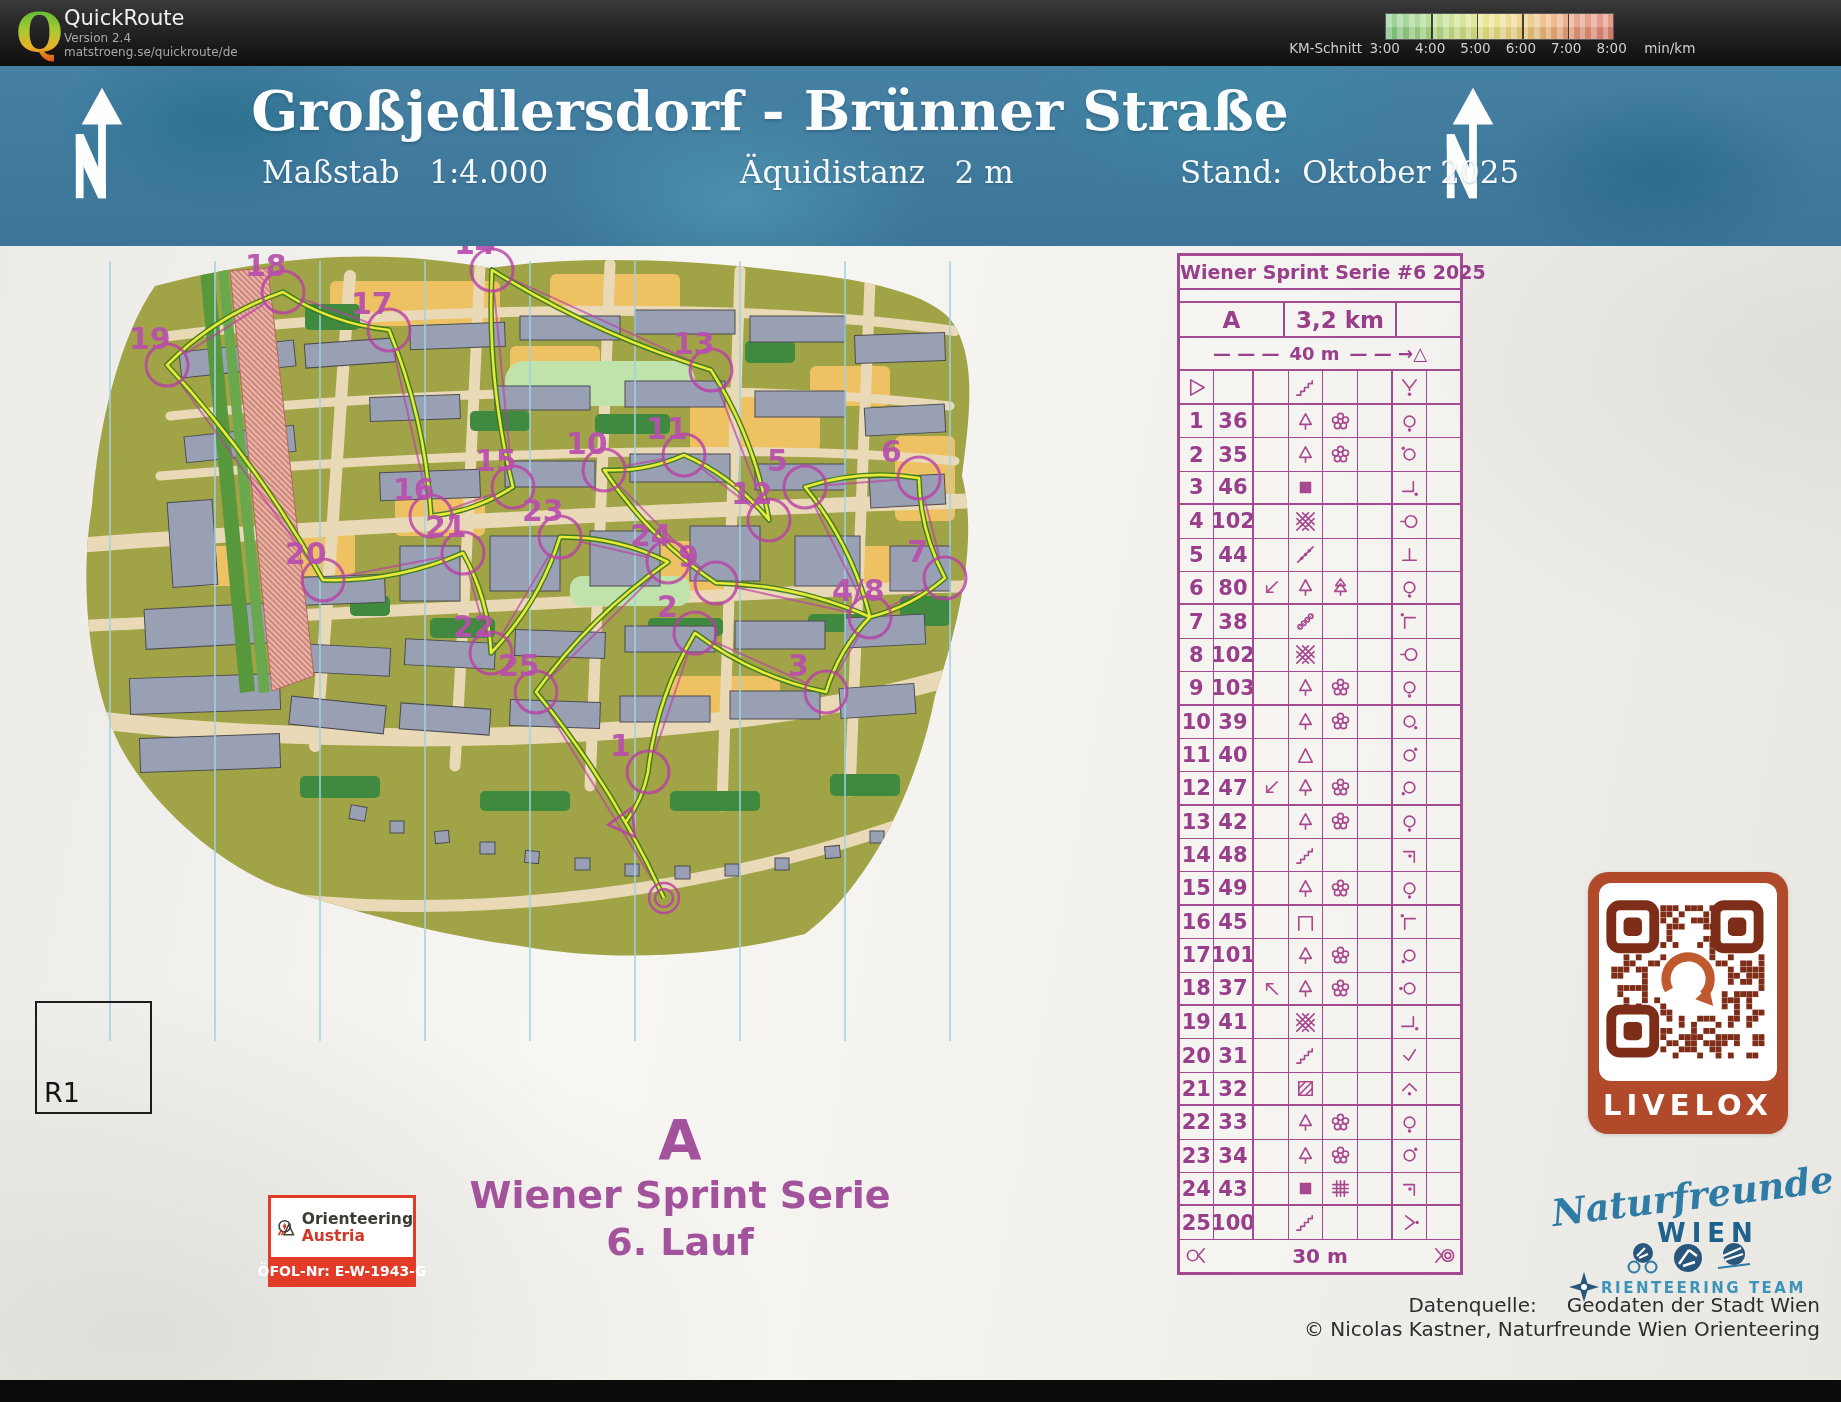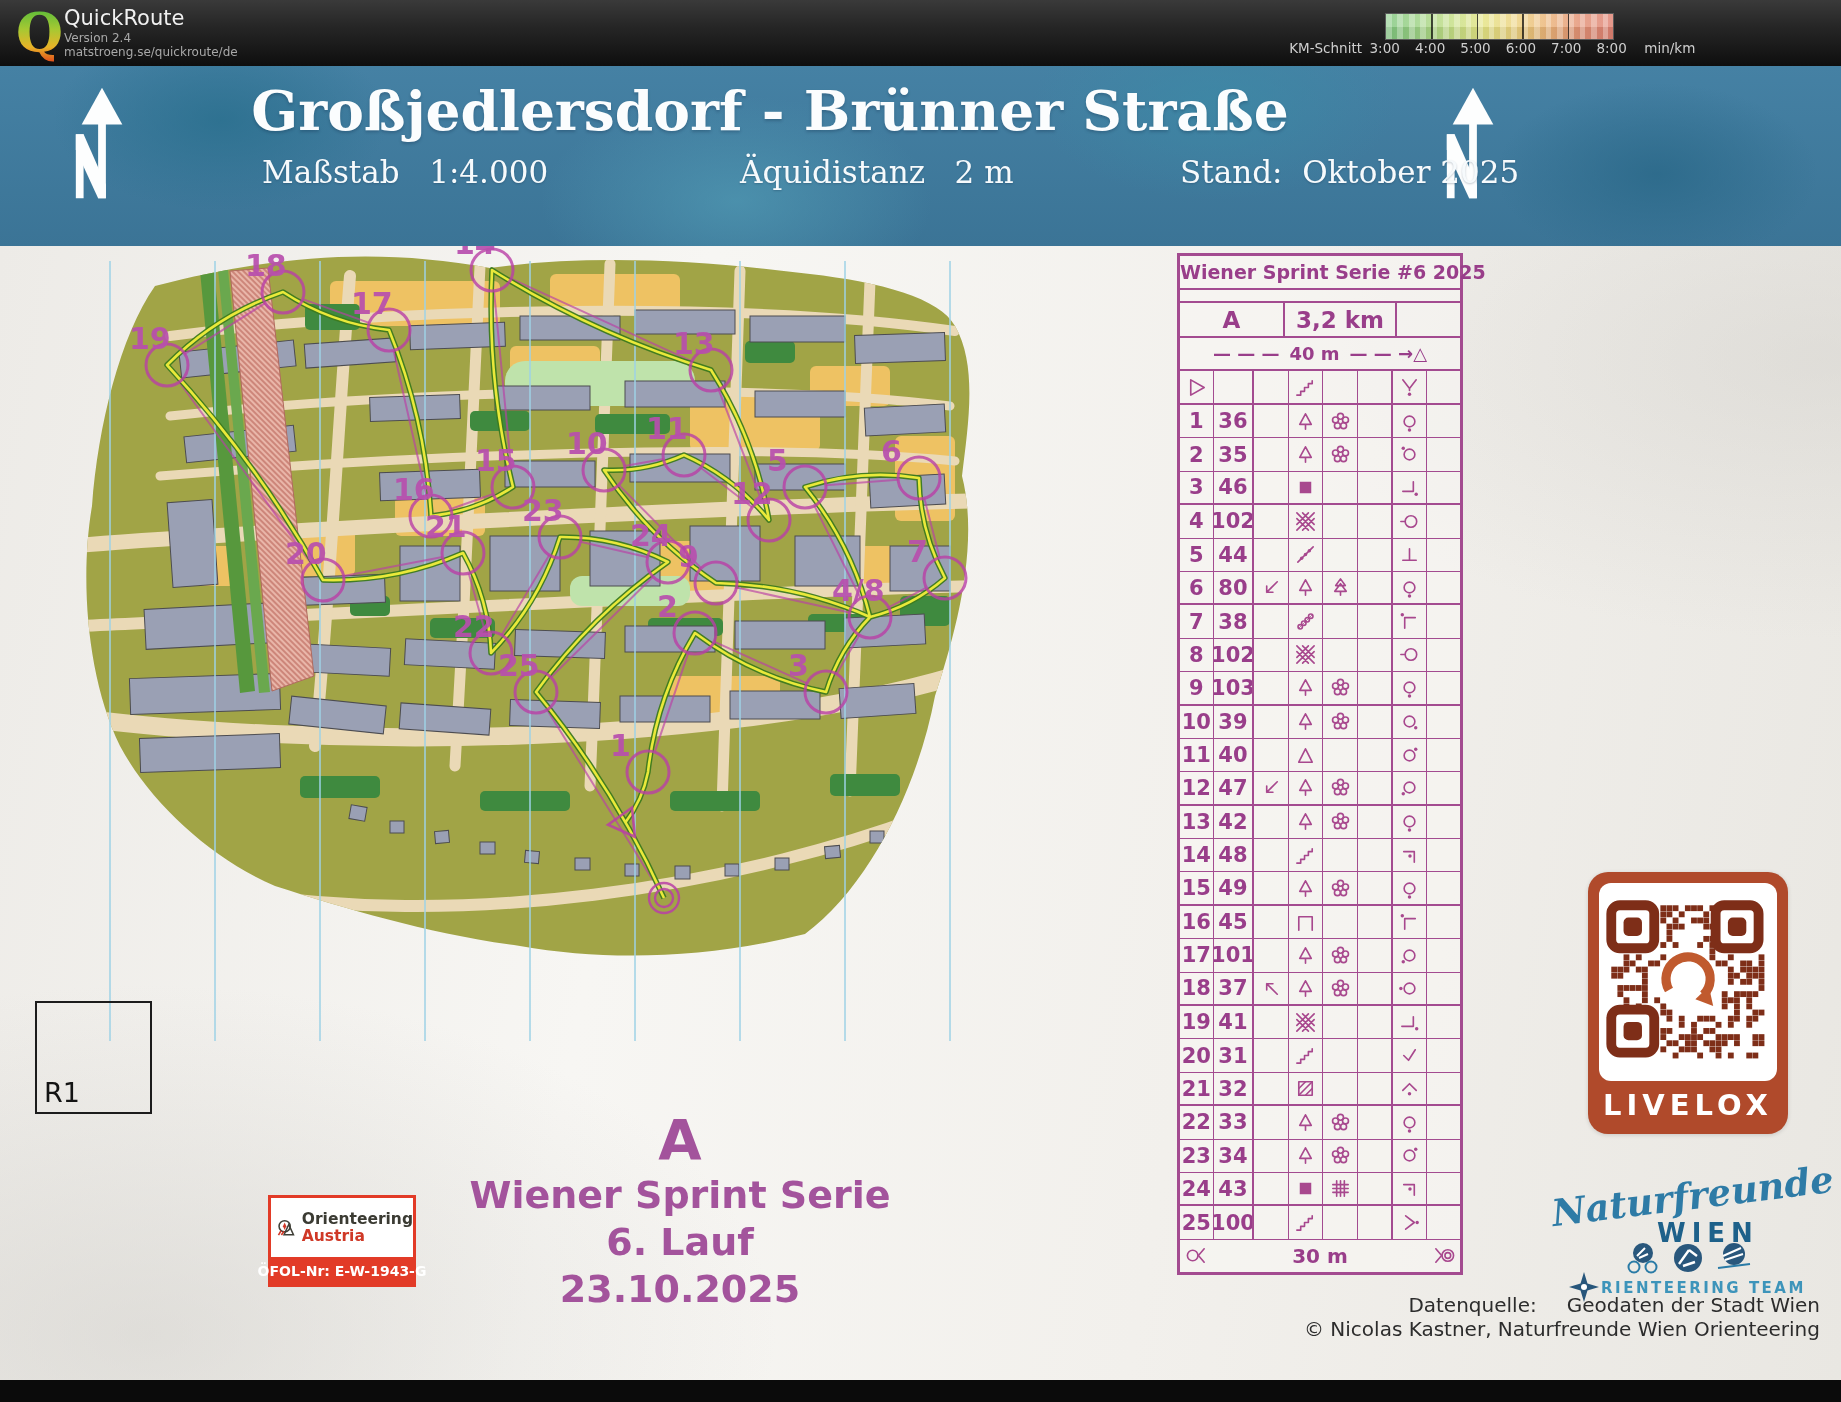--- a/index.html
+++ b/index.html
@@ -1036,21 +1036,20 @@
   <div class="regboxes" id="regboxes">
       <div class="regbox">
         <span>R1</span>
       </div>
     </div>
 
   <div class="event-block">
     <div class="eb-a">A</div>
     <div class="eb-line">Wiener Sprint Serie</div>
     <div class="eb-line">6. Lauf</div>
-    <div class="eb-line">23.10.2025</div>
   </div>
 
   <div class="oeaustria">
     <div class="oea-top">
       <svg width="40" height="36" viewBox="0 0 32 30">
         <circle cx="13" cy="12" r="9.5" fill="none" stroke="#3f3f37" stroke-width="2.6"></circle>
         <path d="M13,5.5 L15.8,12 L13,18.5 L10.2,12 Z" fill="#d03828"></path>
         <path d="M20,9 L28,26.5 L12,26.5 Z" fill="none" stroke="#3f3f37" stroke-width="2.6"></path>
         <path d="M2.5,27 L7,19.5" stroke="#d03828" stroke-width="2.8"></path>
         <path d="M7.5,27 L12,20.5" stroke="#d03828" stroke-width="2.8"></path>

